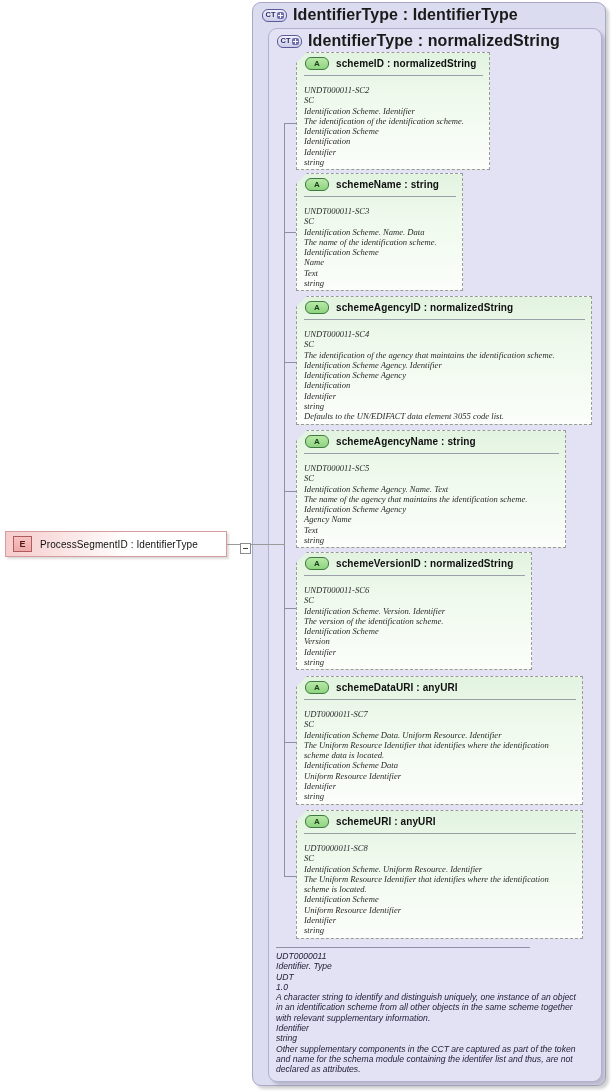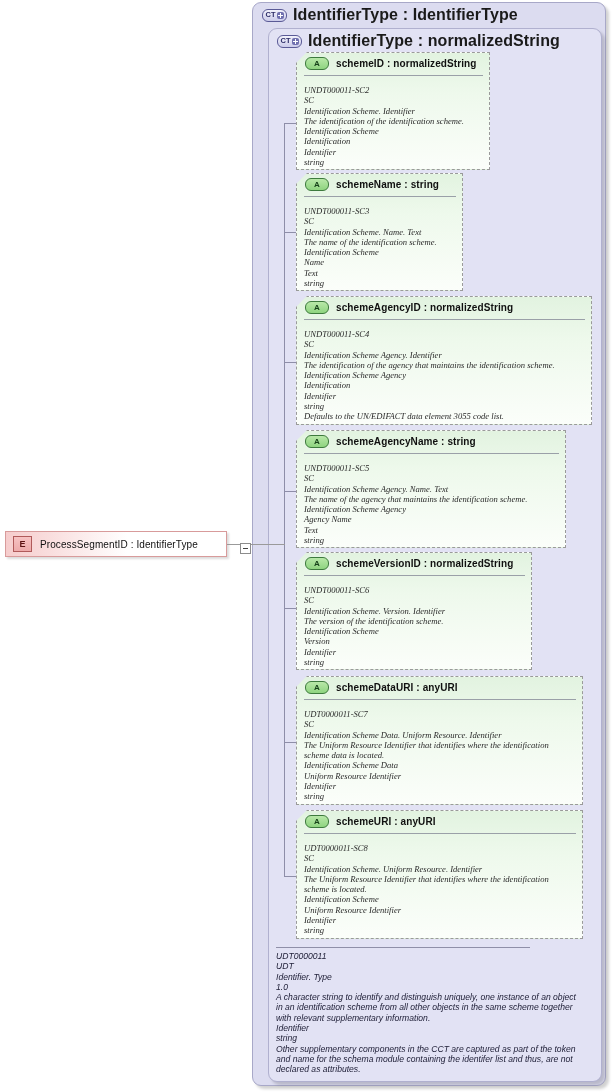--- a/index.html
+++ b/index.html
@@ -169,40 +169,40 @@
 
   <div class="attr" style="left:296px;top:173px;width:167px;height:118px;">
     <div class="attr-head">
       <span class="a-badge">A</span>
       <span class="attr-name">schemeName : string</span>
     </div>
     <div class="attr-rule"></div>
     <div class="attr-doc">
       <div>UNDT000011-SC3</div>
       <div>SC</div>
-      <div>Identification Scheme. Name. Text</div>
+      <div>Identification Scheme. Name. Data</div>
       <div>The name of the identification scheme.</div>
       <div>Identification Scheme</div>
       <div>Name</div>
       <div>Text</div>
       <div>string</div>
     </div>
   </div>
 
   <div class="attr" style="left:296px;top:296px;width:296px;height:129px;">
     <div class="attr-head">
       <span class="a-badge">A</span>
       <span class="attr-name">schemeAgencyID : normalizedString</span>
     </div>
     <div class="attr-rule"></div>
     <div class="attr-doc">
       <div>UNDT000011-SC4</div>
       <div>SC</div>
+      <div>The identification of the agency that maintains the identification scheme.</div>
       <div>Identification Scheme Agency. Identifier</div>
-      <div>The identification of the agency that maintains the identification scheme.</div>
       <div>Identification Scheme Agency</div>
       <div>Identification</div>
       <div>Identifier</div>
       <div>string</div>
       <div>Defaults to the UN/EDIFACT data element 3055 code list.</div>
     </div>
   </div>
 
   <div class="attr" style="left:296px;top:430px;width:270px;height:118px;">
     <div class="attr-head">
@@ -272,22 +272,22 @@
       <div>Identification Scheme</div>
       <div>Uniform Resource Identifier</div>
       <div>Identifier</div>
       <div>string</div>
     </div>
   </div>
 
   <div class="doc-sep"></div>
   <div class="doc-block">
     <div>UDT0000011</div>
+    <div>Identifier. Type</div>
     <div>UDT</div>
-    <div>Identifier. Type</div>
     <div>1.0</div>
     <div>A character string to identify and distinguish uniquely, one instance of an object in an identification scheme from all other objects in the same scheme together with relevant supplementary information.</div>
     <div>Identifier</div>
     <div>string</div>
     <div>Other supplementary components in the CCT are captured as part of the token and name for the schema module containing the identifer list and thus, are not declared as attributes.</div>
   </div>
 
   <div class="elem-wrap">
     <div class="elem-box">
       <span class="e-badge">E</span>

